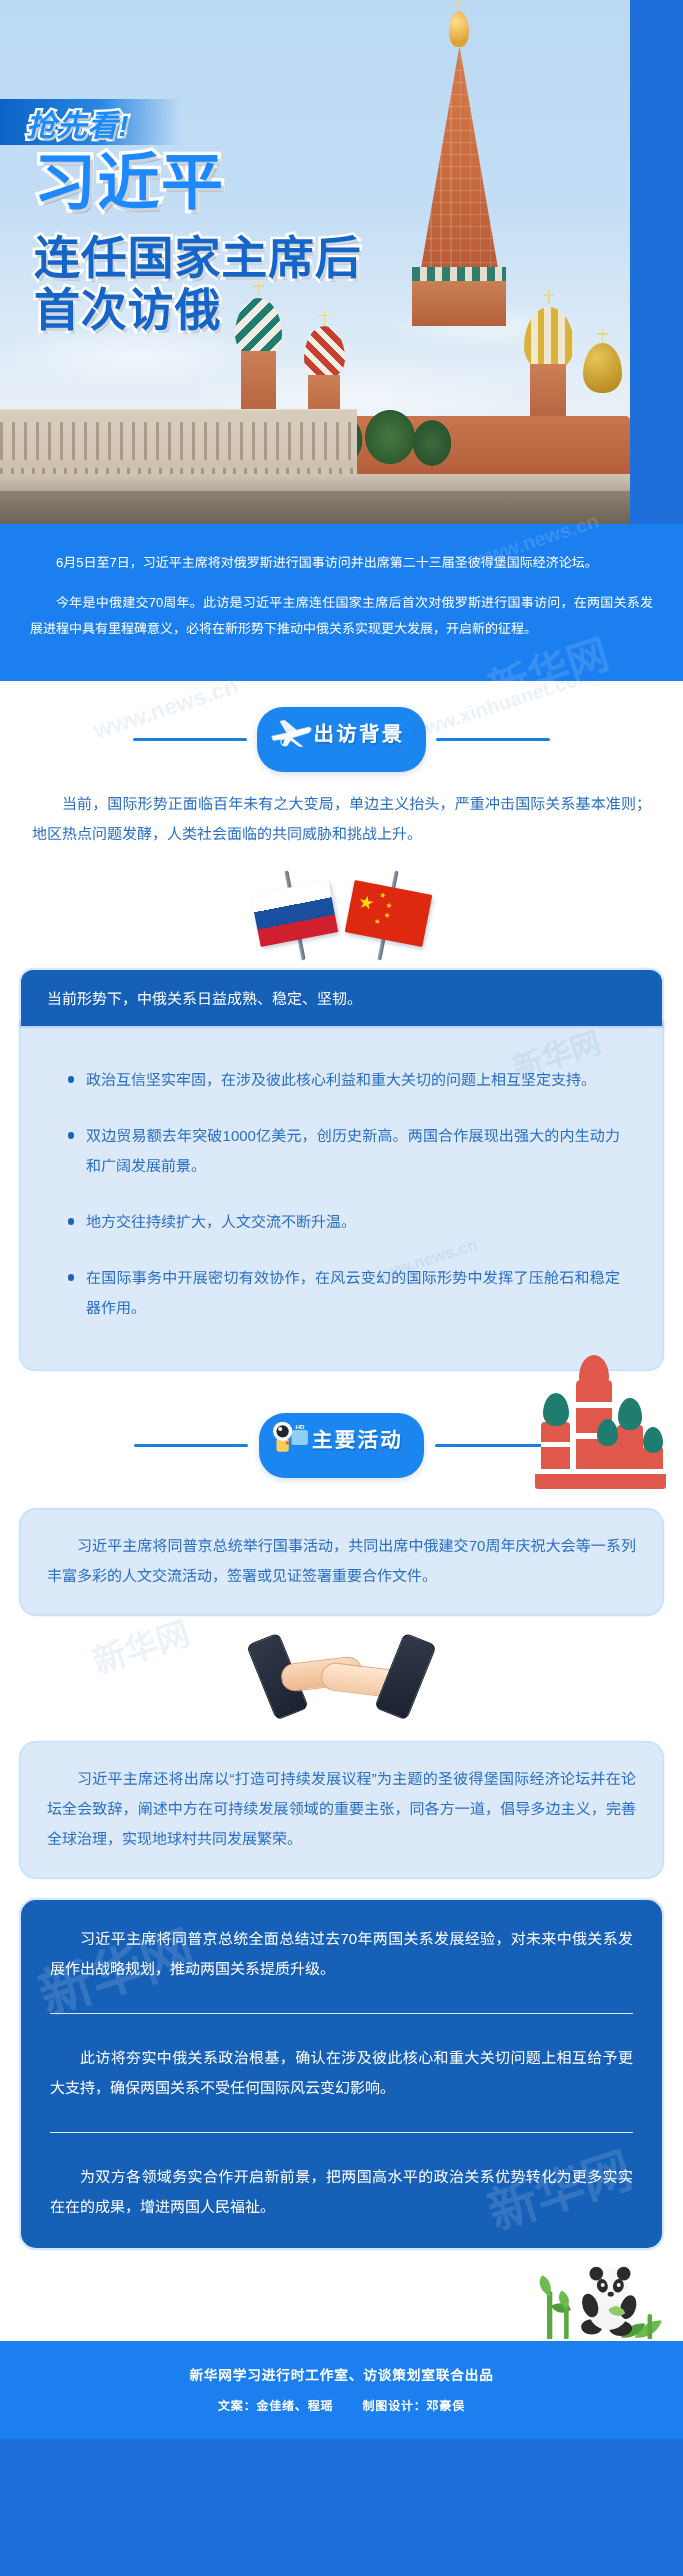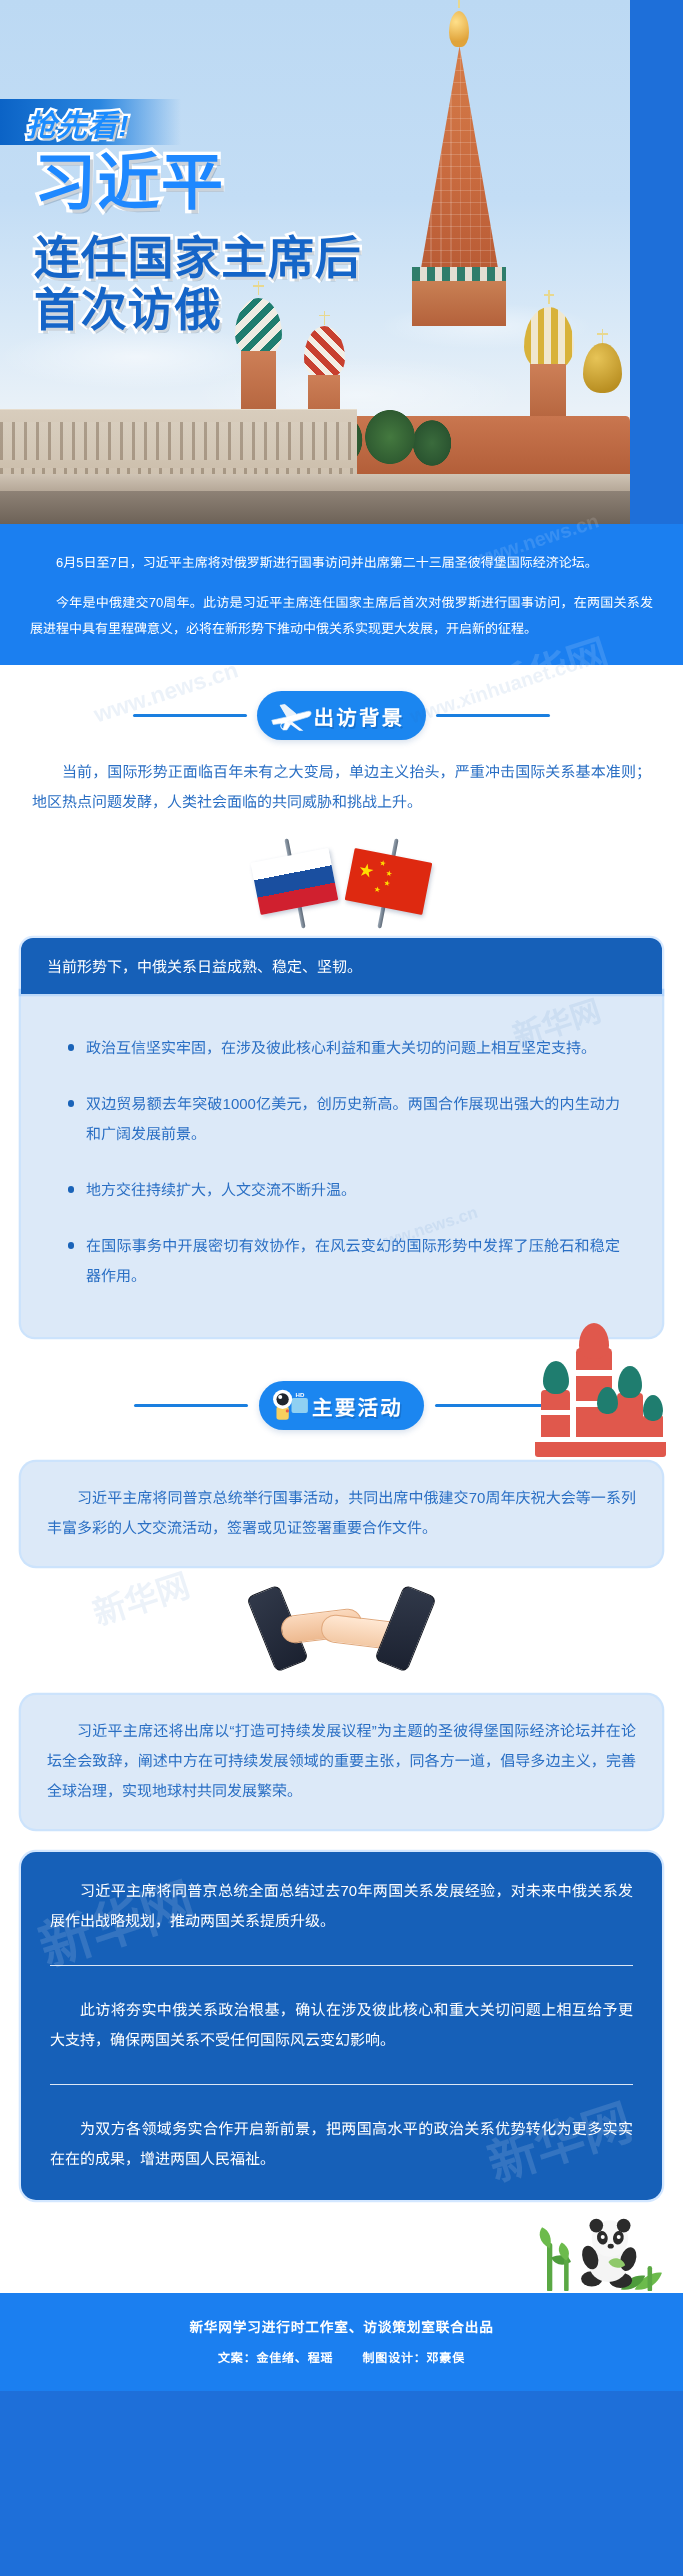--- a/index.html
+++ b/index.html
@@ -174,21 +174,21 @@
     padding:26px 30px 21px 30px;
   }
   .intro p{
     margin:0 0 15px 0;
     color:#ffffff;
     font-size:13px;
     line-height:1.95;
     text-indent:2em;
     text-align:justify;
   }
-  .intro p:last-child{margin-bottom:3px;}
+  .intro p:last-child{margin-bottom:19px;}
 
   
   .body-wrap{
     position:relative;
     background:#ffffff;
     padding-bottom:1.5px;
   }
 
   
   .sec-head{
@@ -198,21 +198,21 @@
     padding:26px 0 13.7px 0;
   }
   .sec-line{
     height:3px;width:114px;background:#1a7fe0;border-radius:1.5px;
   }
   .sec-pill{
     display:flex;align-items:center;gap:0;
     background:#1b86f0;
     border-radius:26px;
     height:49px;
-    padding:0 21px 0 12px;
+    padding:0 21px 16px 12px;
     margin:0 10.6px;
     box-shadow:0 2.3px 6px rgba(20,80,150,.18);
   }
   .sec-pill .pill-text{
     color:#ffffff;font-size:20.5px;font-weight:bold;letter-spacing:2.3px;
     text-shadow:1.5px 1.5px 0 rgba(10,60,120,.25);
   }
   .icon-plane{width:44px;height:33px;display:block;}
   .icon-cam{width:41px;height:35px;display:block;}
 

